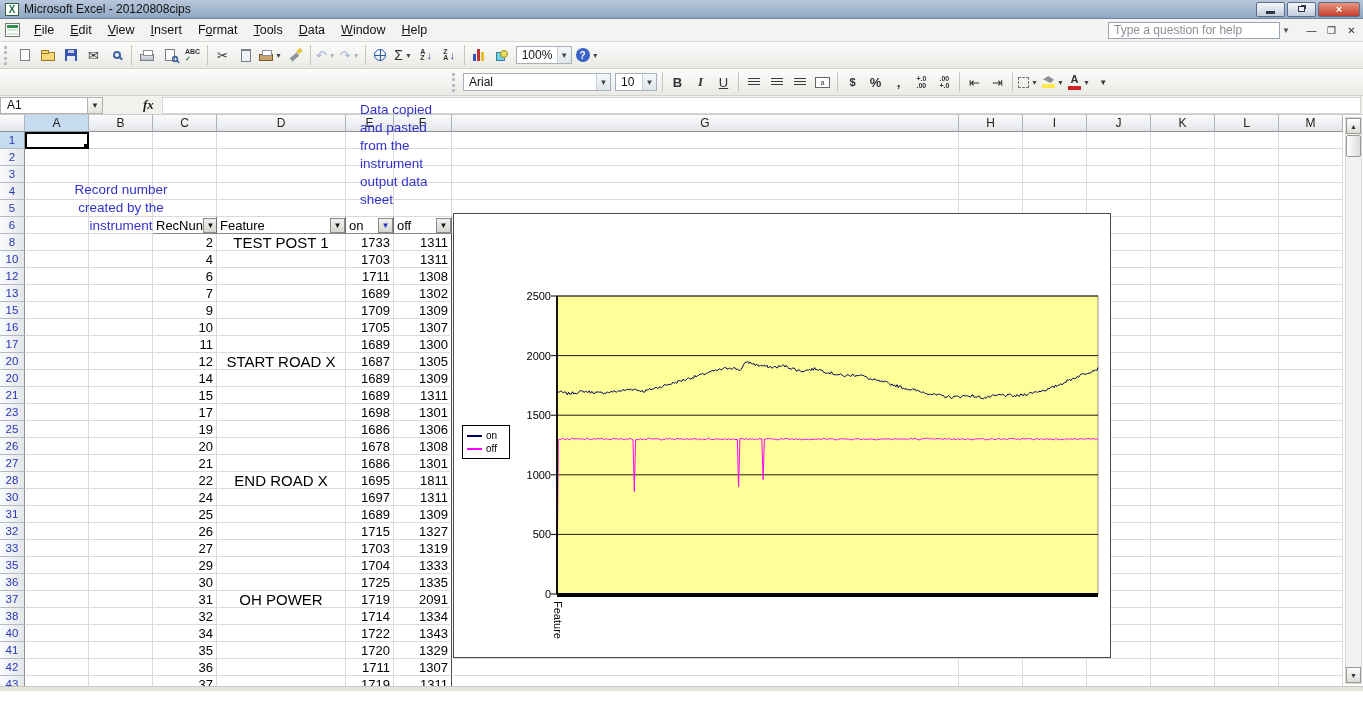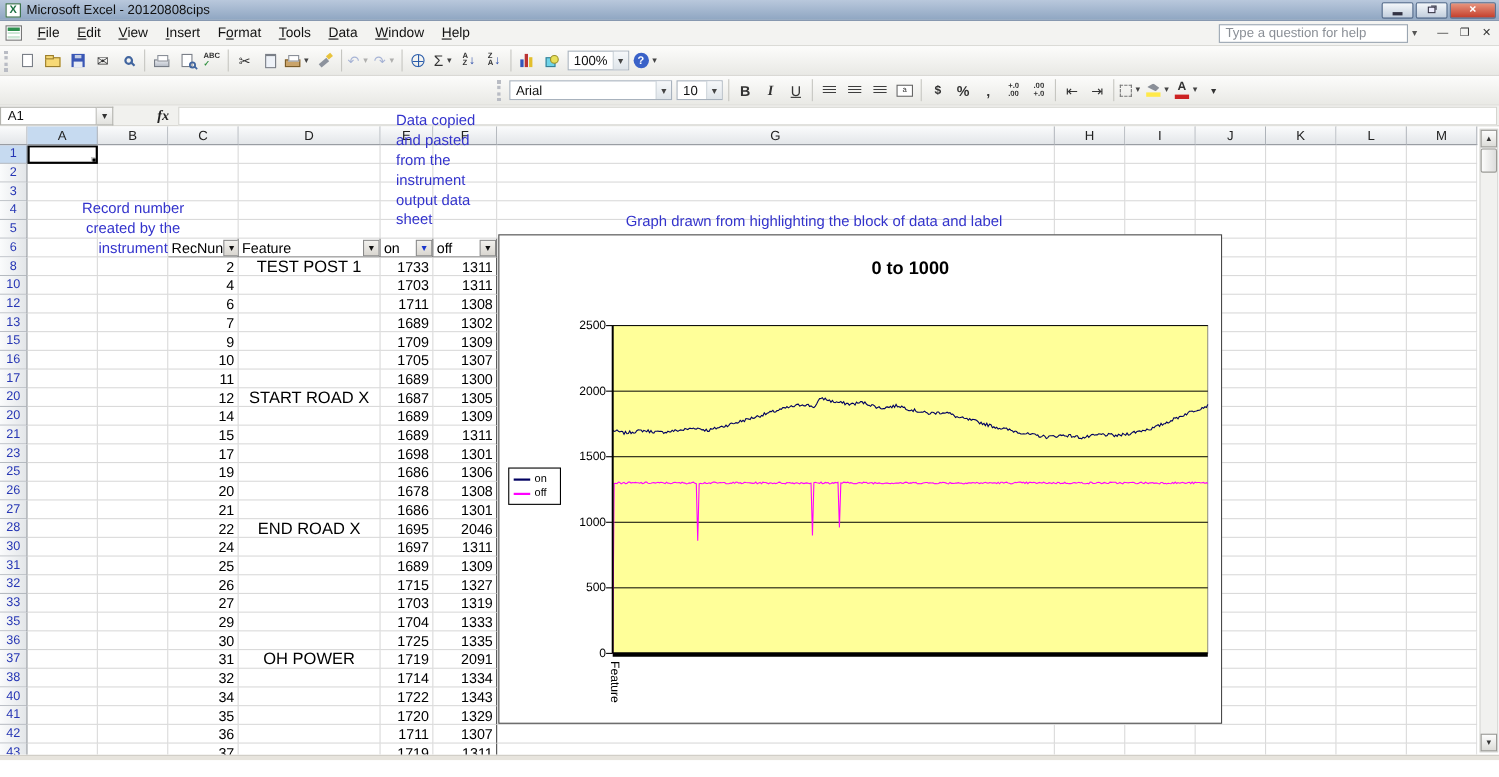--- a/index.html
+++ b/index.html
@@ -717,21 +717,21 @@
           <div class="cell" style="width: 64px; min-width: 64px;"></div>
           <div class="cell" style="width: 64px; min-width: 64px;"></div>
         </div>
         <div class="row">
           <div class="rhdr">28</div>
           <div class="cell" style="width: 64px; min-width: 64px;"></div>
           <div class="cell" style="width: 64px; min-width: 64px;"></div>
           <div class="cell num" style="width: 64px; min-width: 64px;">22</div>
           <div class="cell feature" style="width: 129px; min-width: 129px;">END ROAD X</div>
           <div class="cell num" style="width: 48px; min-width: 48px;">1695</div>
-          <div class="cell fcol num" style="width: 58px; min-width: 58px;">2046</div>
+          <div class="cell fcol num" style="width: 58px; min-width: 58px;">1811</div>
           <div class="cell" style="width: 507px; min-width: 507px;"></div>
           <div class="cell" style="width: 64px; min-width: 64px;"></div>
           <div class="cell" style="width: 64px; min-width: 64px;"></div>
           <div class="cell" style="width: 64px; min-width: 64px;"></div>
           <div class="cell" style="width: 64px; min-width: 64px;"></div>
           <div class="cell" style="width: 64px; min-width: 64px;"></div>
           <div class="cell" style="width: 64px; min-width: 64px;"></div>
         </div>
         <div class="row">
           <div class="rhdr">30</div>
@@ -932,30 +932,26 @@
         <div>instrument</div>
       </div>
       <div class="note left" style="left: 360px; top: -14px; width: 96px; color: rgb(51, 51, 204);">
         <div>Data copied</div>
         <div>and pasted</div>
         <div>from the</div>
         <div>instrument</div>
         <div>output data</div>
         <div>sheet</div>
       </div>
-      <div class="note" style="left: 530px; top: 77px; width: 420px; color: rgb(51, 51, 204);">
-        <div>Graph drawn from highlighting the block of data and label</div>
-      </div>
       <div class="vscroll">
         <div class="sbtn" style="top: 0px;">▲</div>
         <div class="vthumb"></div>
         <div class="sbtn" style="bottom: 0px;">▼</div>
       </div>
       <div class="chart">
-        <div class="ctitle">0 to 1000</div>
         <svg width="658" height="445" style="position: absolute; left: 0px; top: 0px;">
           <rect x="103" y="82" width="541" height="298" fill="#ffff99" stroke="#6a6a6a" stroke-width="0.7"></rect>
           <line x1="97" x2="103" y1="380" y2="380" stroke="#000" stroke-width="1"></line>
           <line x1="103" x2="644" y1="320.4" y2="320.4" stroke="#000" stroke-width="0.9"></line>
           <line x1="97" x2="103" y1="320.4" y2="320.4" stroke="#000" stroke-width="1"></line>
           <line x1="103" x2="644" y1="260.79999999999995" y2="260.79999999999995" stroke="#000" stroke-width="0.9"></line>
           <line x1="97" x2="103" y1="260.79999999999995" y2="260.79999999999995" stroke="#000" stroke-width="1"></line>
           <line x1="103" x2="644" y1="201.2" y2="201.2" stroke="#000" stroke-width="0.9"></line>
           <line x1="97" x2="103" y1="201.2" y2="201.2" stroke="#000" stroke-width="1"></line>
           <line x1="103" x2="644" y1="141.6" y2="141.6" stroke="#000" stroke-width="0.9"></line>

